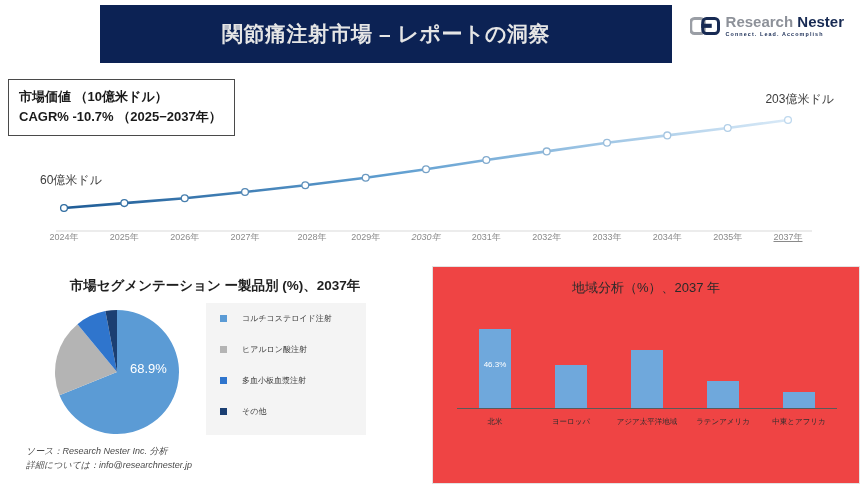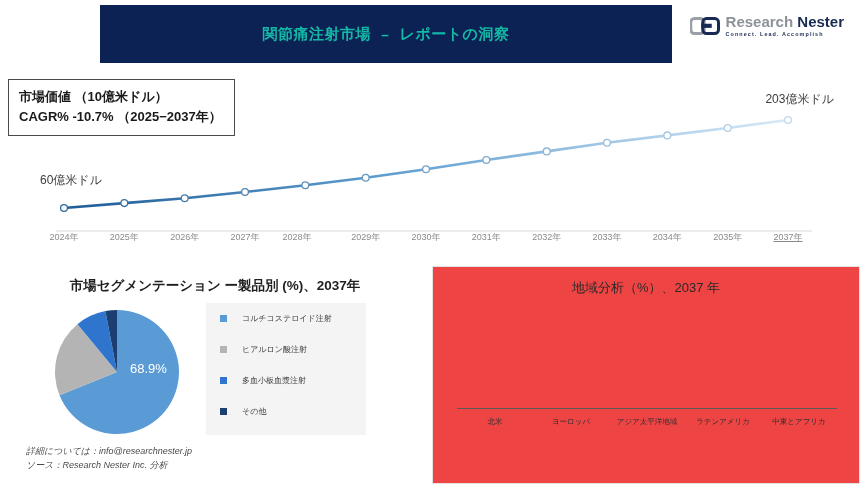--- a/index.html
+++ b/index.html
@@ -27,26 +27,25 @@
     left: 100px;
     top: 5px;
     width: 572px;
     height: 58px;
     background: #0c2254;
     display: flex;
     align-items: center;
     justify-content: center;
   }
   .header-title {
-    color: #14b8a6;
-    font-size: 15px;
+    color: #e5e5e5;
+    font-size: 21px;
     font-weight: bold;
     letter-spacing: 0.5px;
     white-space: nowrap;
-    font-family: Liberation Mono, monospace;
   }
   .logo-wrap {
     position: absolute;
     right: 18px;
     top: 14px;
     display: flex;
     align-items: center;
     gap: 6px;
   }
   .logo-mark {
@@ -331,23 +330,23 @@
 
 <svg width="862" height="3" style="position:absolute;left:0;top:230px">
   <line x1="56" y1="1" x2="812" y2="1" stroke="#e6e6e6" stroke-width="1.4"></line>
 </svg>
 
 <div class="axis-labels" id="axis-labels">
     <span style="left: 64px;">2024年</span>
     <span style="left: 124.333px;">2025年</span>
     <span style="left: 184.667px;">2026年</span>
     <span style="left: 245px;">2027年</span>
-    <span style="left: 297px;">2028年</span>
+    <span style="left: 312px;">2028年</span>
     <span style="left: 365.667px;">2029年</span>
-    <span style="left: 426px;">2030年</span>
+    <span style="left: 426px; font-style: italic;">2030年</span>
     <span style="left: 486.333px;">2031年</span>
     <span style="left: 546.667px;">2032年</span>
     <span style="left: 607px;">2033年</span>
     <span style="left: 667.333px;">2034年</span>
     <span style="left: 727.667px;">2035年</span>
     <span style="left: 788px; text-decoration: underline;">2037年</span>
   </div>
 
 <div class="panel-left">
   <div class="panel-title">市場セグメンテーション ー製品別 (%)、2037年</div>
@@ -377,29 +376,47 @@
           <span class="legend-label">多血小板血漿注射</span>
         </div>
         <div class="legend-item">
           <span class="legend-swatch" style="background: rgb(27, 63, 114);"></span>
           <span class="legend-label">その他</span>
         </div>
       </div>
   </div>
 
   <div class="source-note">
+    <div>ソース：Research Nester Inc. 分析</div>
     <div>詳細については：info@researchnester.jp</div>
-    <div>ソース：Research Nester Inc. 分析</div>
   </div>
 </div>
 
 <div class="panel-right">
   <div class="panel-title">地域分析（%）、2037 年</div>
 
   <div class="bar-area">
+    <div class="bar-plot" id="bar-plot">
+        <div class="bar-col">
+          <div class="bar" style="height: 80.1px; background: rgb(111, 168, 220);"></div>
+          <span class="bar-value" style="bottom: 40.1px;">46.3%</span>
+        </div>
+        <div class="bar-col">
+          <div class="bar" style="height: 44.1px; background: rgb(111, 168, 220);"></div>
+        </div>
+        <div class="bar-col">
+          <div class="bar" style="height: 58.8px; background: rgb(111, 168, 220);"></div>
+        </div>
+        <div class="bar-col">
+          <div class="bar" style="height: 27.7px; background: rgb(111, 168, 220);"></div>
+        </div>
+        <div class="bar-col">
+          <div class="bar" style="height: 17.3px; background: rgb(111, 168, 220);"></div>
+        </div>
+      </div>
     <div class="bar-baseline"></div>
     <div class="bar-labels" id="bar-labels">
         <div class="bar-label">北米</div>
         <div class="bar-label">ヨーロッパ</div>
         <div class="bar-label">アジア太平洋地域</div>
         <div class="bar-label">ラテンアメリカ</div>
         <div class="bar-label">中東とアフリカ</div>
       </div>
   </div>
 </div>

